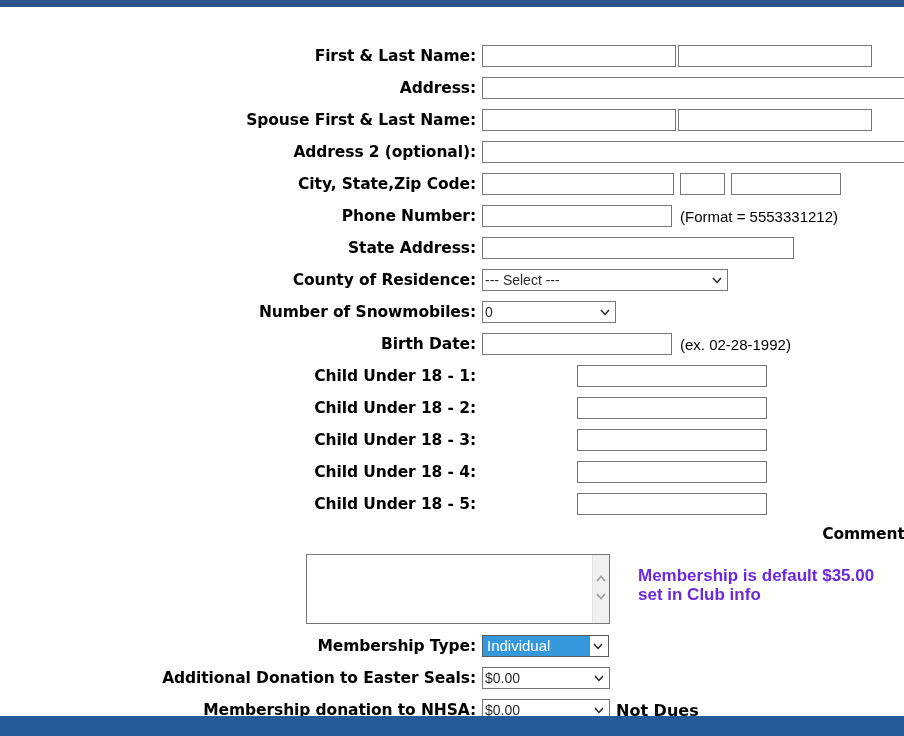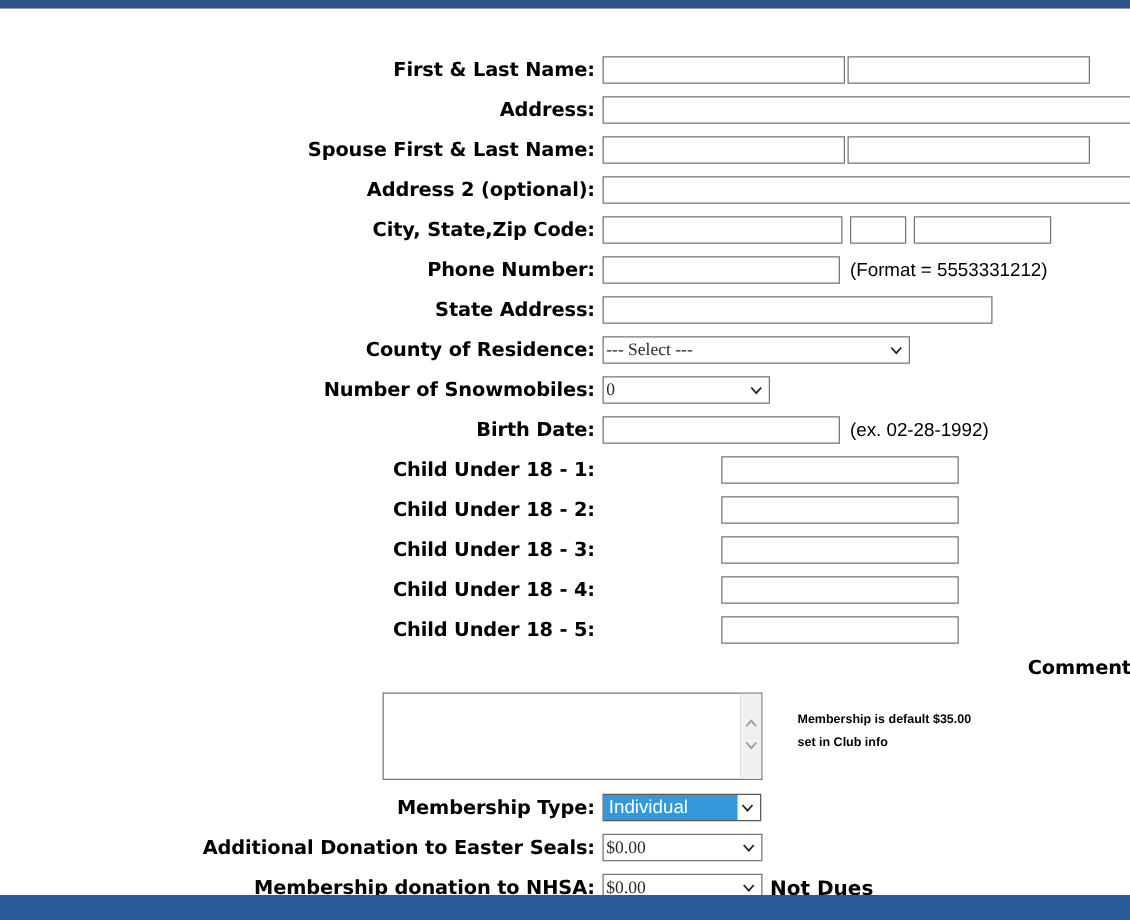--- a/index.html
+++ b/index.html
@@ -85,21 +85,21 @@
     margin: 0 2px 0 0;
     vertical-align: middle;
     outline: none;
   }
 
   select.sel {
     box-sizing: border-box;
     height: 22px;
     border: 1px solid #767676;
     background: #ffffff;
-    font-family: Liberation Serif, serif;
+    font-family: Liberation Sans, sans-serif;
     font-size: 14px;
     color: #2a2a2a;
     padding: 0 2px;
     margin: 0;
     vertical-align: middle;
     -webkit-appearance: none;
     -moz-appearance: none;
     appearance: none;
   }
   .selwrap {
@@ -202,23 +202,23 @@
     width: 10px;
     height: 7px;
   }
   .ta-scroll .arrow.up { top: 20px; }
   .ta-scroll .arrow.down { top: 38px; }
   .ta-scroll .arrow svg { display: block; }
 
   .note {
     font-family: "Liberation Sans", sans-serif;
     font-weight: bold;
-    font-size: 10px;
+    font-size: 17px;
     line-height: 19px;
-    color: #000000;
+    color: #6d28d9;
     white-space: nowrap;
   }
 </style>
 </head>
 <body>
 
 <div class="top-bar"></div>
 
 <div class="page">
 

